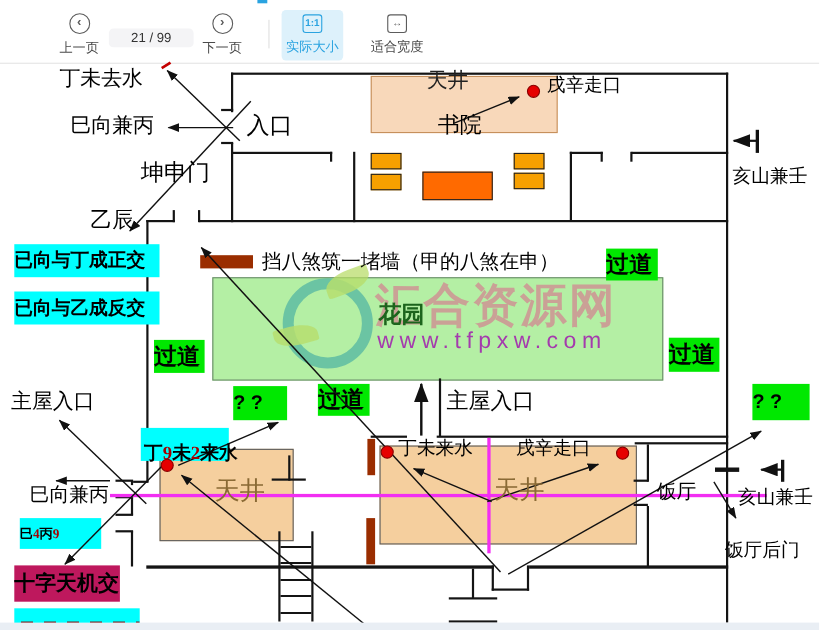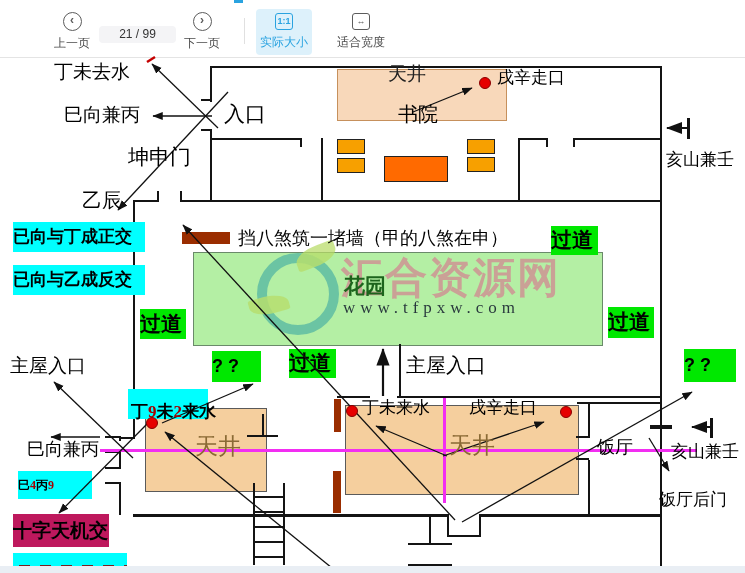--- a/index.html
+++ b/index.html
@@ -81,21 +81,21 @@
     <div class="rect" style="left:337px;top:69px;width:168px;height:50px;background:#f8d8ba;border:1px solid #c6905c;"></div>
     <div class="rect" style="left:193px;top:252px;width:408px;height:92px;background:#b4efa4;border:1px solid #6a8a6a;"></div>
     <div class="rect" style="left:145px;top:408px;width:120px;height:82px;background:#f5cf9e;border:1px solid #5a5a5a;"></div>
     <div class="rect" style="left:345px;top:405px;width:232px;height:88px;background:#f5cf9e;border:1px solid #5a5a5a;"></div>
 
     <div id="watermark" style="left:255px;top:250px;width:340px;height:80px;">
       <div style="position:absolute;left:2px;top:3px;width:62px;height:62px;border:10px solid #4ab0a2;border-radius:50%;opacity:.8;"></div>
       <div style="position:absolute;left:40px;top:-4px;width:42px;height:20px;background:#b7dc66;border-radius:60% 10% 60% 10%;transform:rotate(-20deg);opacity:.85;"></div>
       <div style="position:absolute;left:-6px;top:46px;width:40px;height:18px;background:#b7dc66;border-radius:10% 60% 10% 60%;transform:rotate(-15deg);opacity:.85;"></div>
       <div style="position:absolute;left:86px;top:0px;font-size:42px;font-weight:bold;color:#cf9494;letter-spacing:2px;">汇合资源网</div>
-      <div style="position:absolute;left:88px;top:48px;font-size:17px;color:#0f172a;letter-spacing:5px;font-family:Liberation Serif, serif;">www.tfpxw.com</div>
+      <div style="position:absolute;left:88px;top:48px;font-size:21px;color:#a21caf;letter-spacing:5px;font-family:Liberation Sans, sans-serif;">www.tfpxw.com</div>
     </div>
 
     <div class="wall" style="left:210px;top:66px;width:452px;height:2px;"></div>
     <div class="wall" style="left:660px;top:66px;width:2px;height:500px;"></div>
     <div class="wall" style="left:210px;top:66px;width:2px;height:36px;"></div>
     <div class="wall" style="left:210px;top:130px;width:2px;height:72px;"></div>
     <div class="wall" style="left:201px;top:99px;width:11px;height:2px;"></div>
     <div class="wall" style="left:201px;top:129px;width:11px;height:2px;"></div>
     <div class="wall" style="left:133px;top:200px;width:26px;height:2px;"></div>
     <div class="wall" style="left:181px;top:200px;width:481px;height:2px;"></div>

